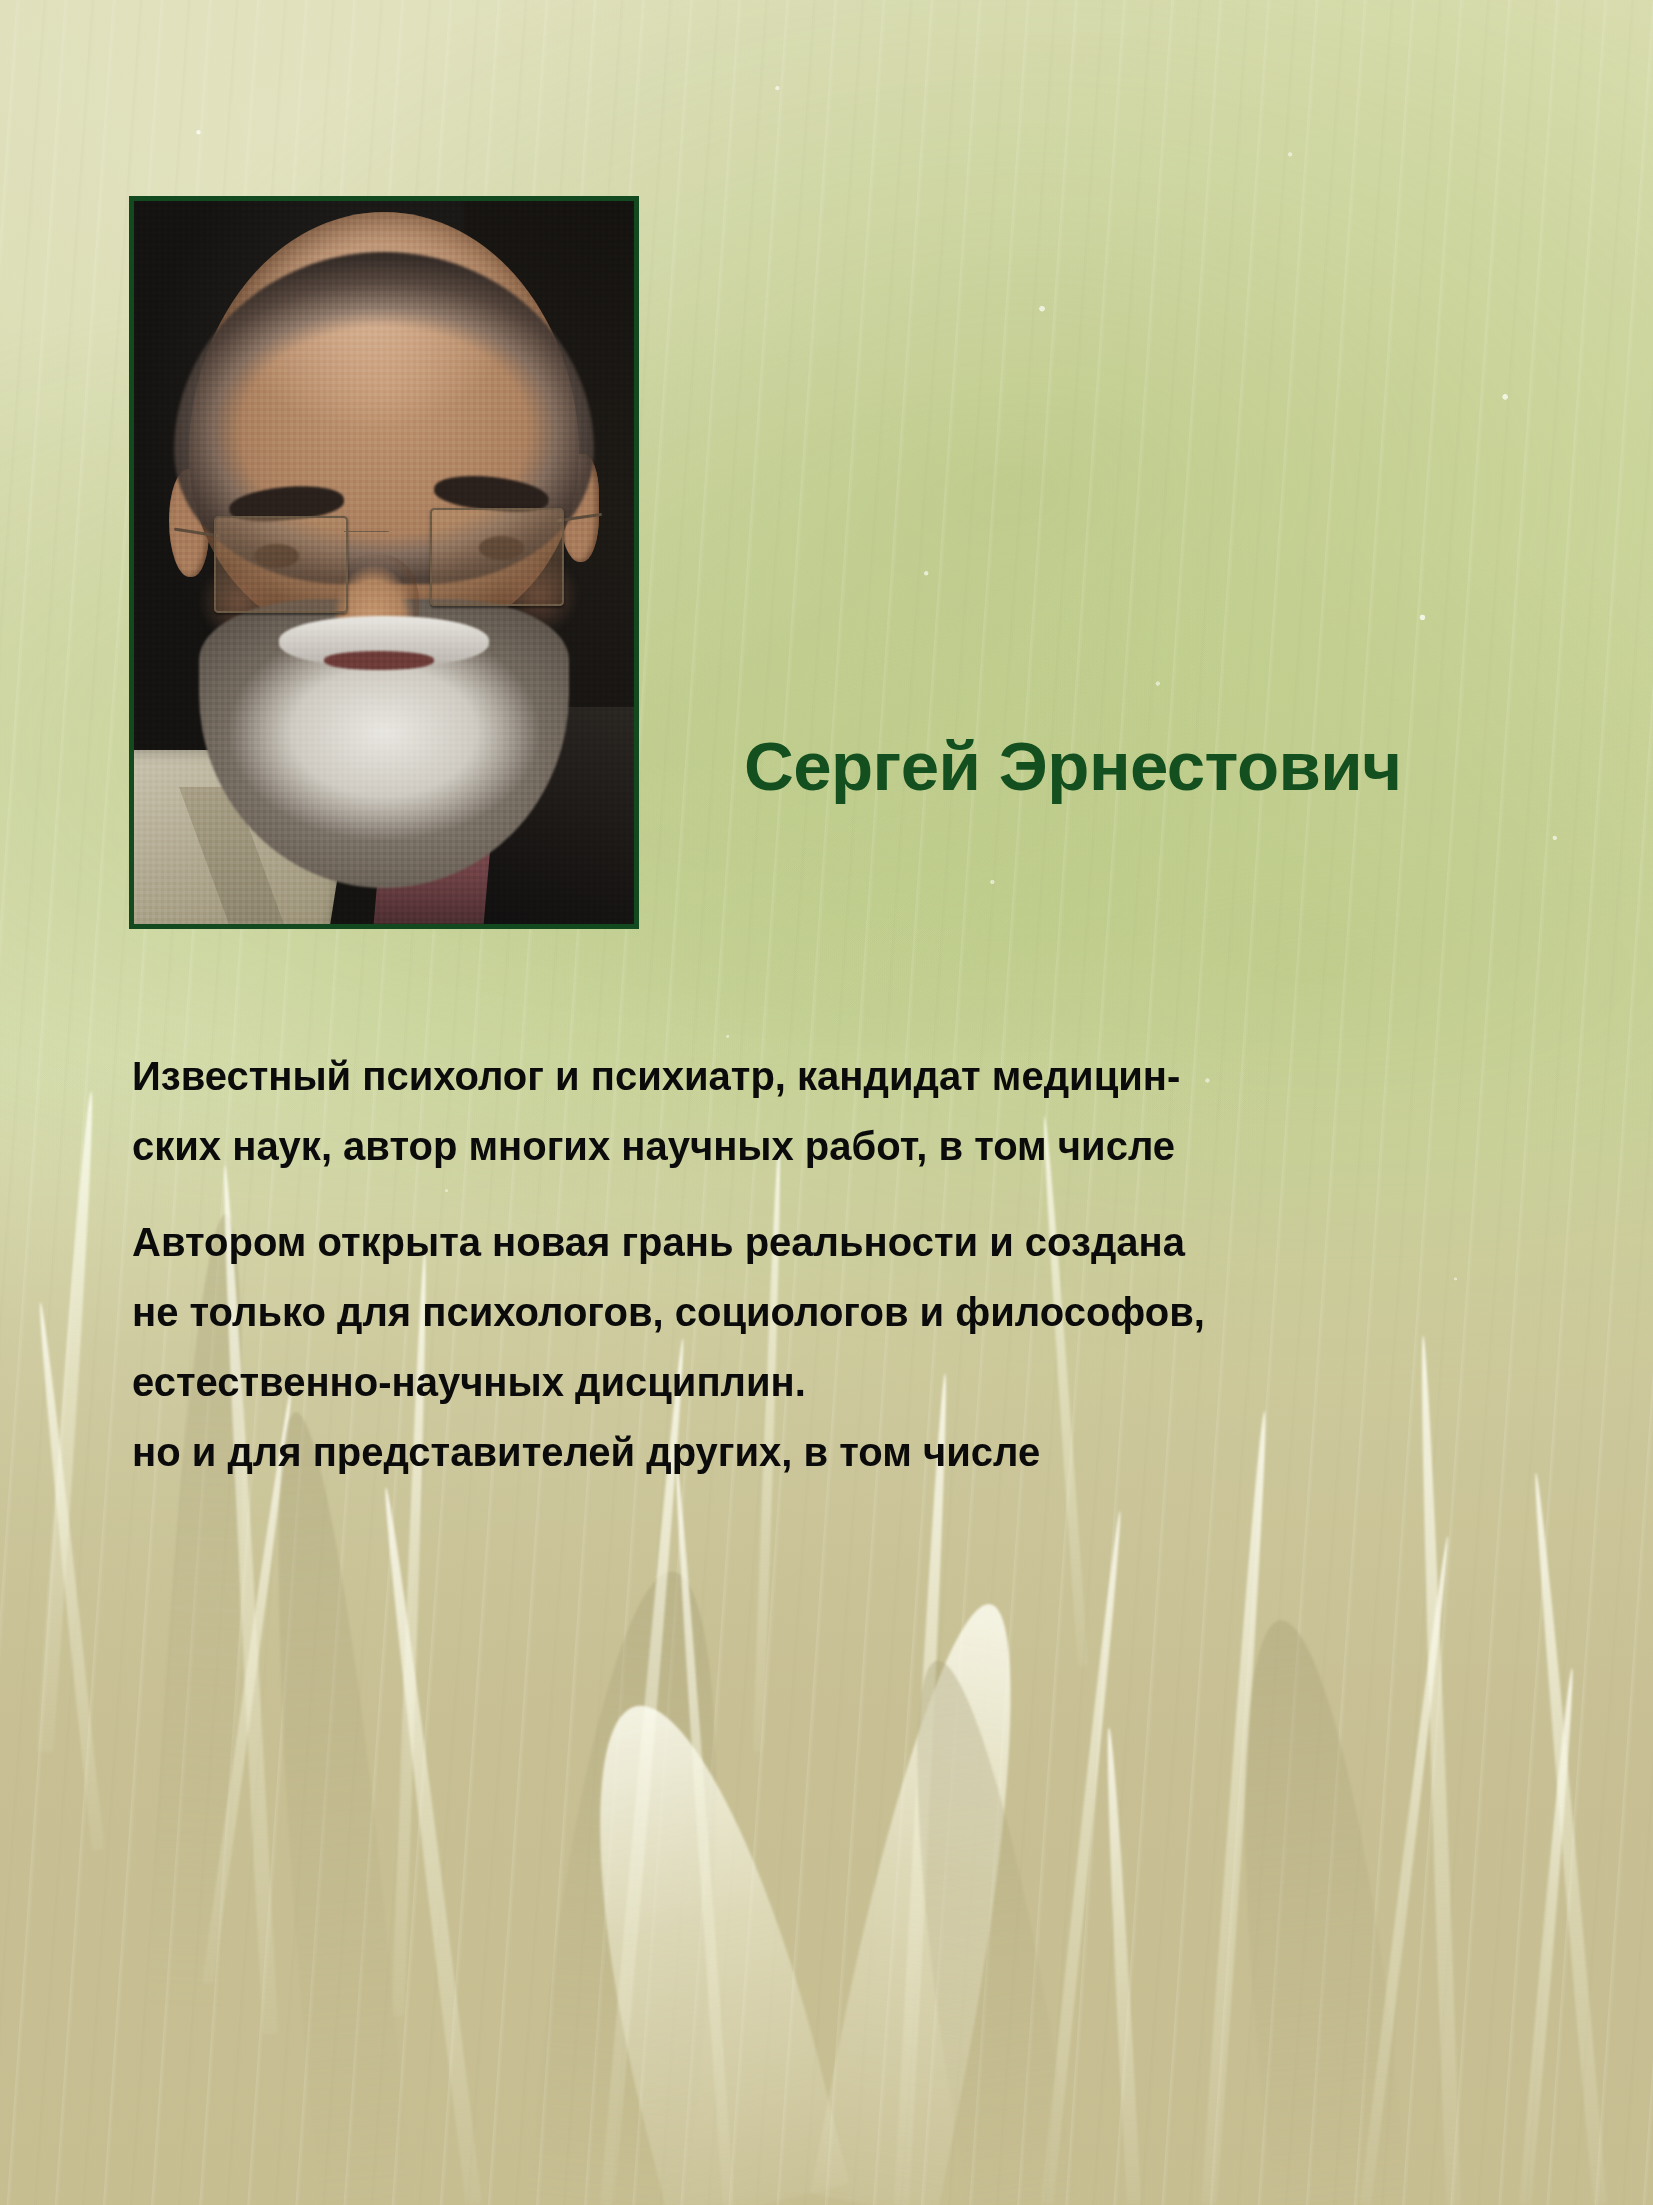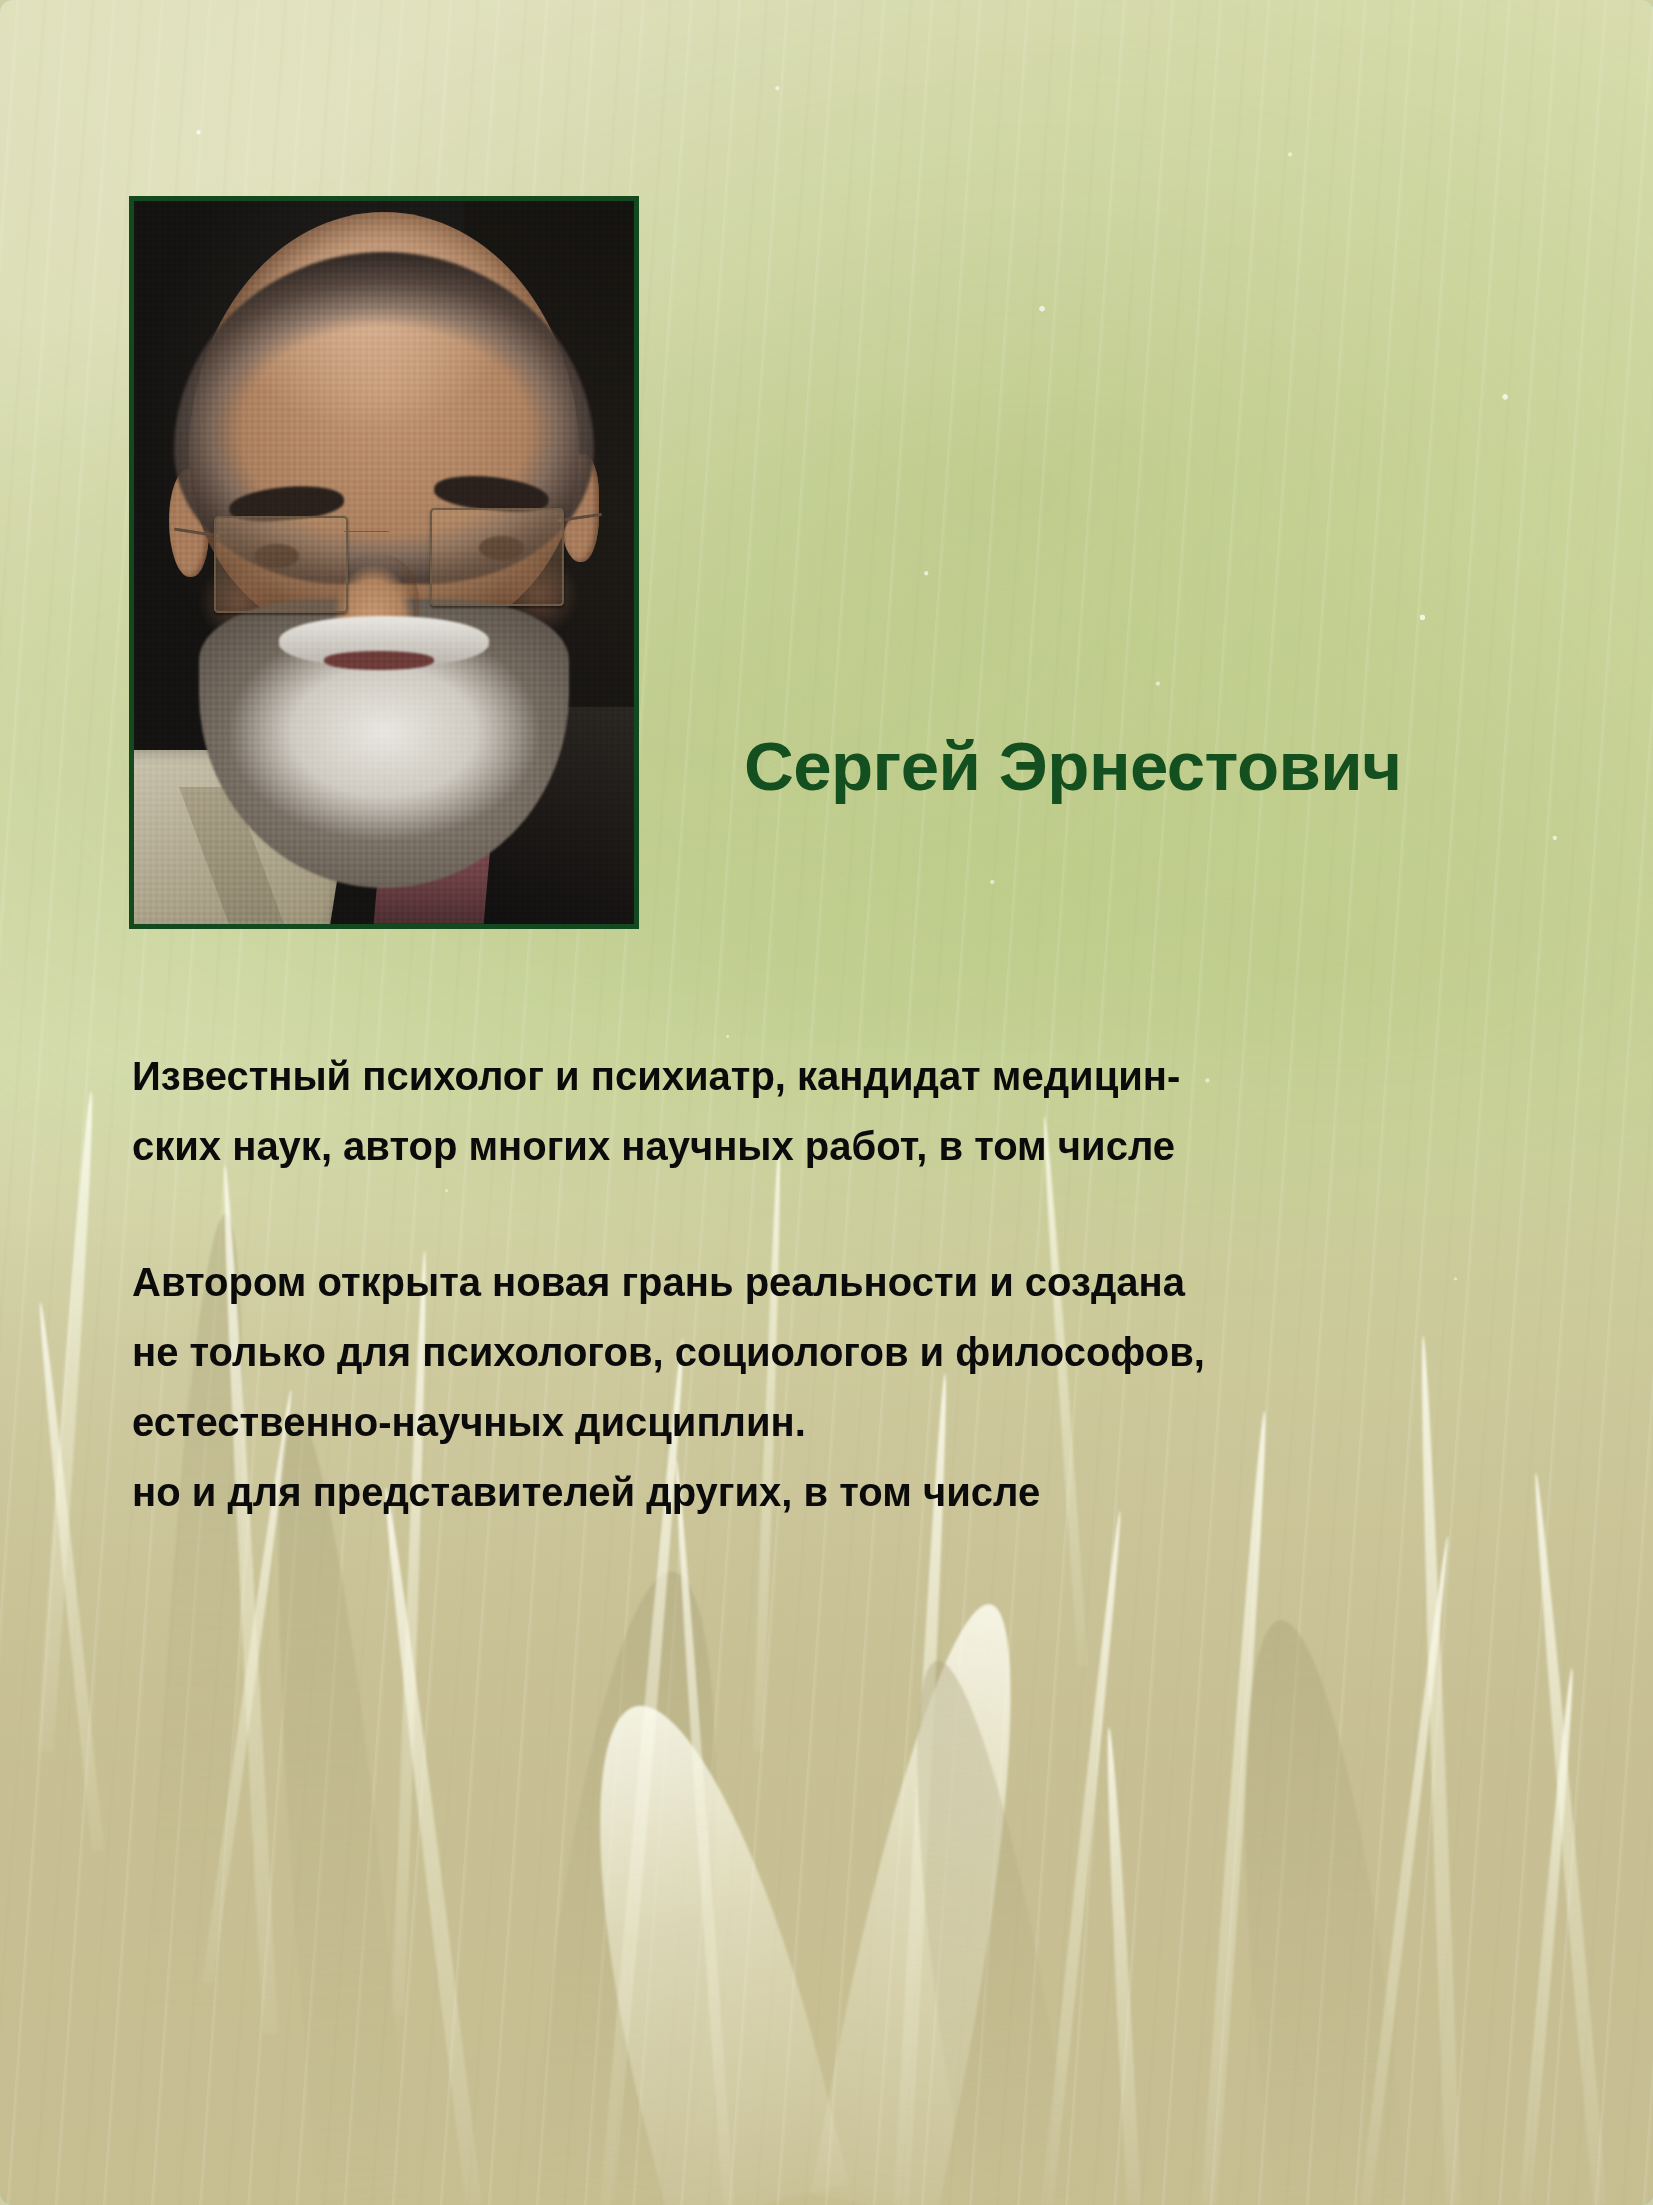--- a/index.html
+++ b/index.html
@@ -7,21 +7,20 @@
     width:1654px;height:2205px;
     font-family:"Liberation Sans","DejaVu Sans",sans-serif;
     background:#cfcfa6;
     overflow:hidden;
   }
   #page{
     position:relative;
     width:1654px;height:2205px;
     overflow:hidden;
     background:#5eead4;
-    border-radius:13px;
   }
 
   
   .bg-layer{position:absolute;inset:0;pointer-events:none;}
 
   .bg-base{
     background:
       radial-gradient(ellipse 120% 80% at 18% 6%,  #e2e2c0 0%, rgba(226,226,192,0) 58%),
       radial-gradient(ellipse 100% 70% at 82% 10%, #d6dcaa 0%, rgba(214,220,170,0) 62%),
       radial-gradient(ellipse 120% 60% at 50% 30%, #c9d79a 0%, rgba(201,215,154,0) 66%),
@@ -249,21 +248,21 @@
 
   #body-block{
     position:absolute;left:132px;top:1041px;width:1427px;
     color:#0b0b0b;
     font-weight:700;
     font-size:40px;
     line-height:70px;
     font-stretch:condensed;
   }
   .para{margin:0;}
-  .para + .para{margin-top:66px;}
+  .para + .para{margin-top:26px;}
   .tline{display:block;white-space:nowrap;}
 </style>
 </head>
 <body>
 
 <div id="page">
 
   <div class="bg-layer bg-base"></div>
   <div class="bg-layer bg-green"></div>
   <div class="bg-layer bg-tan"></div>

